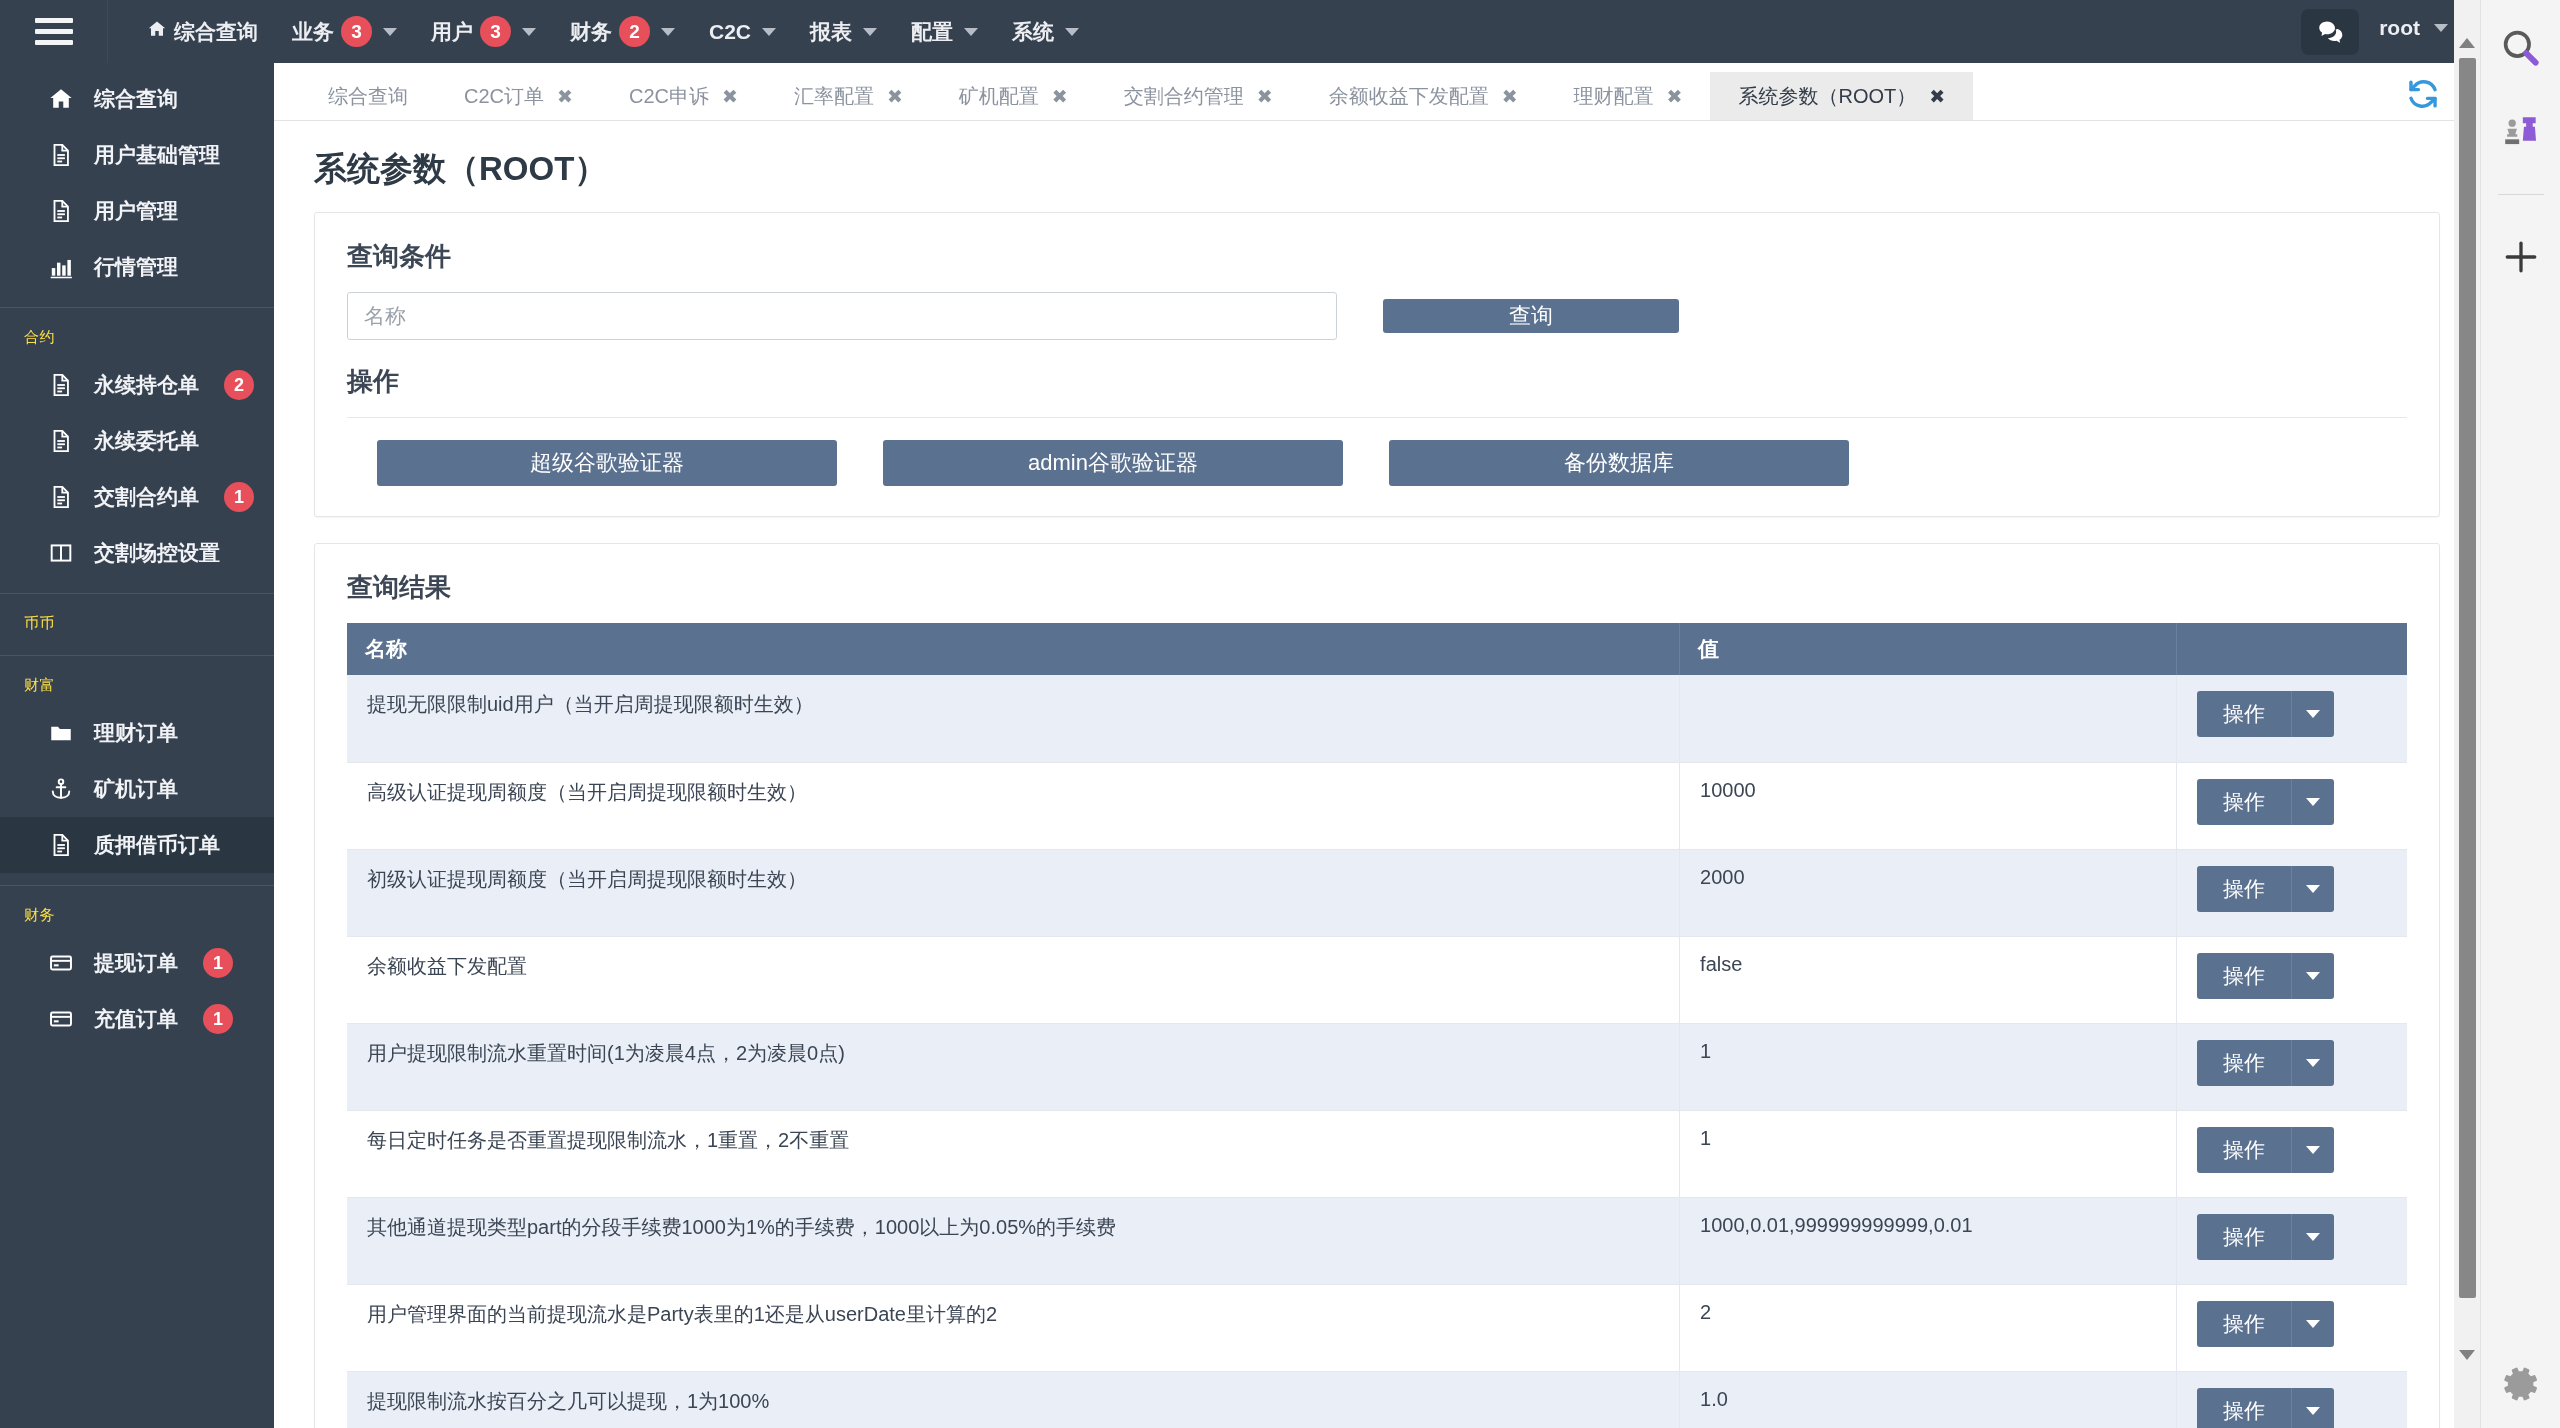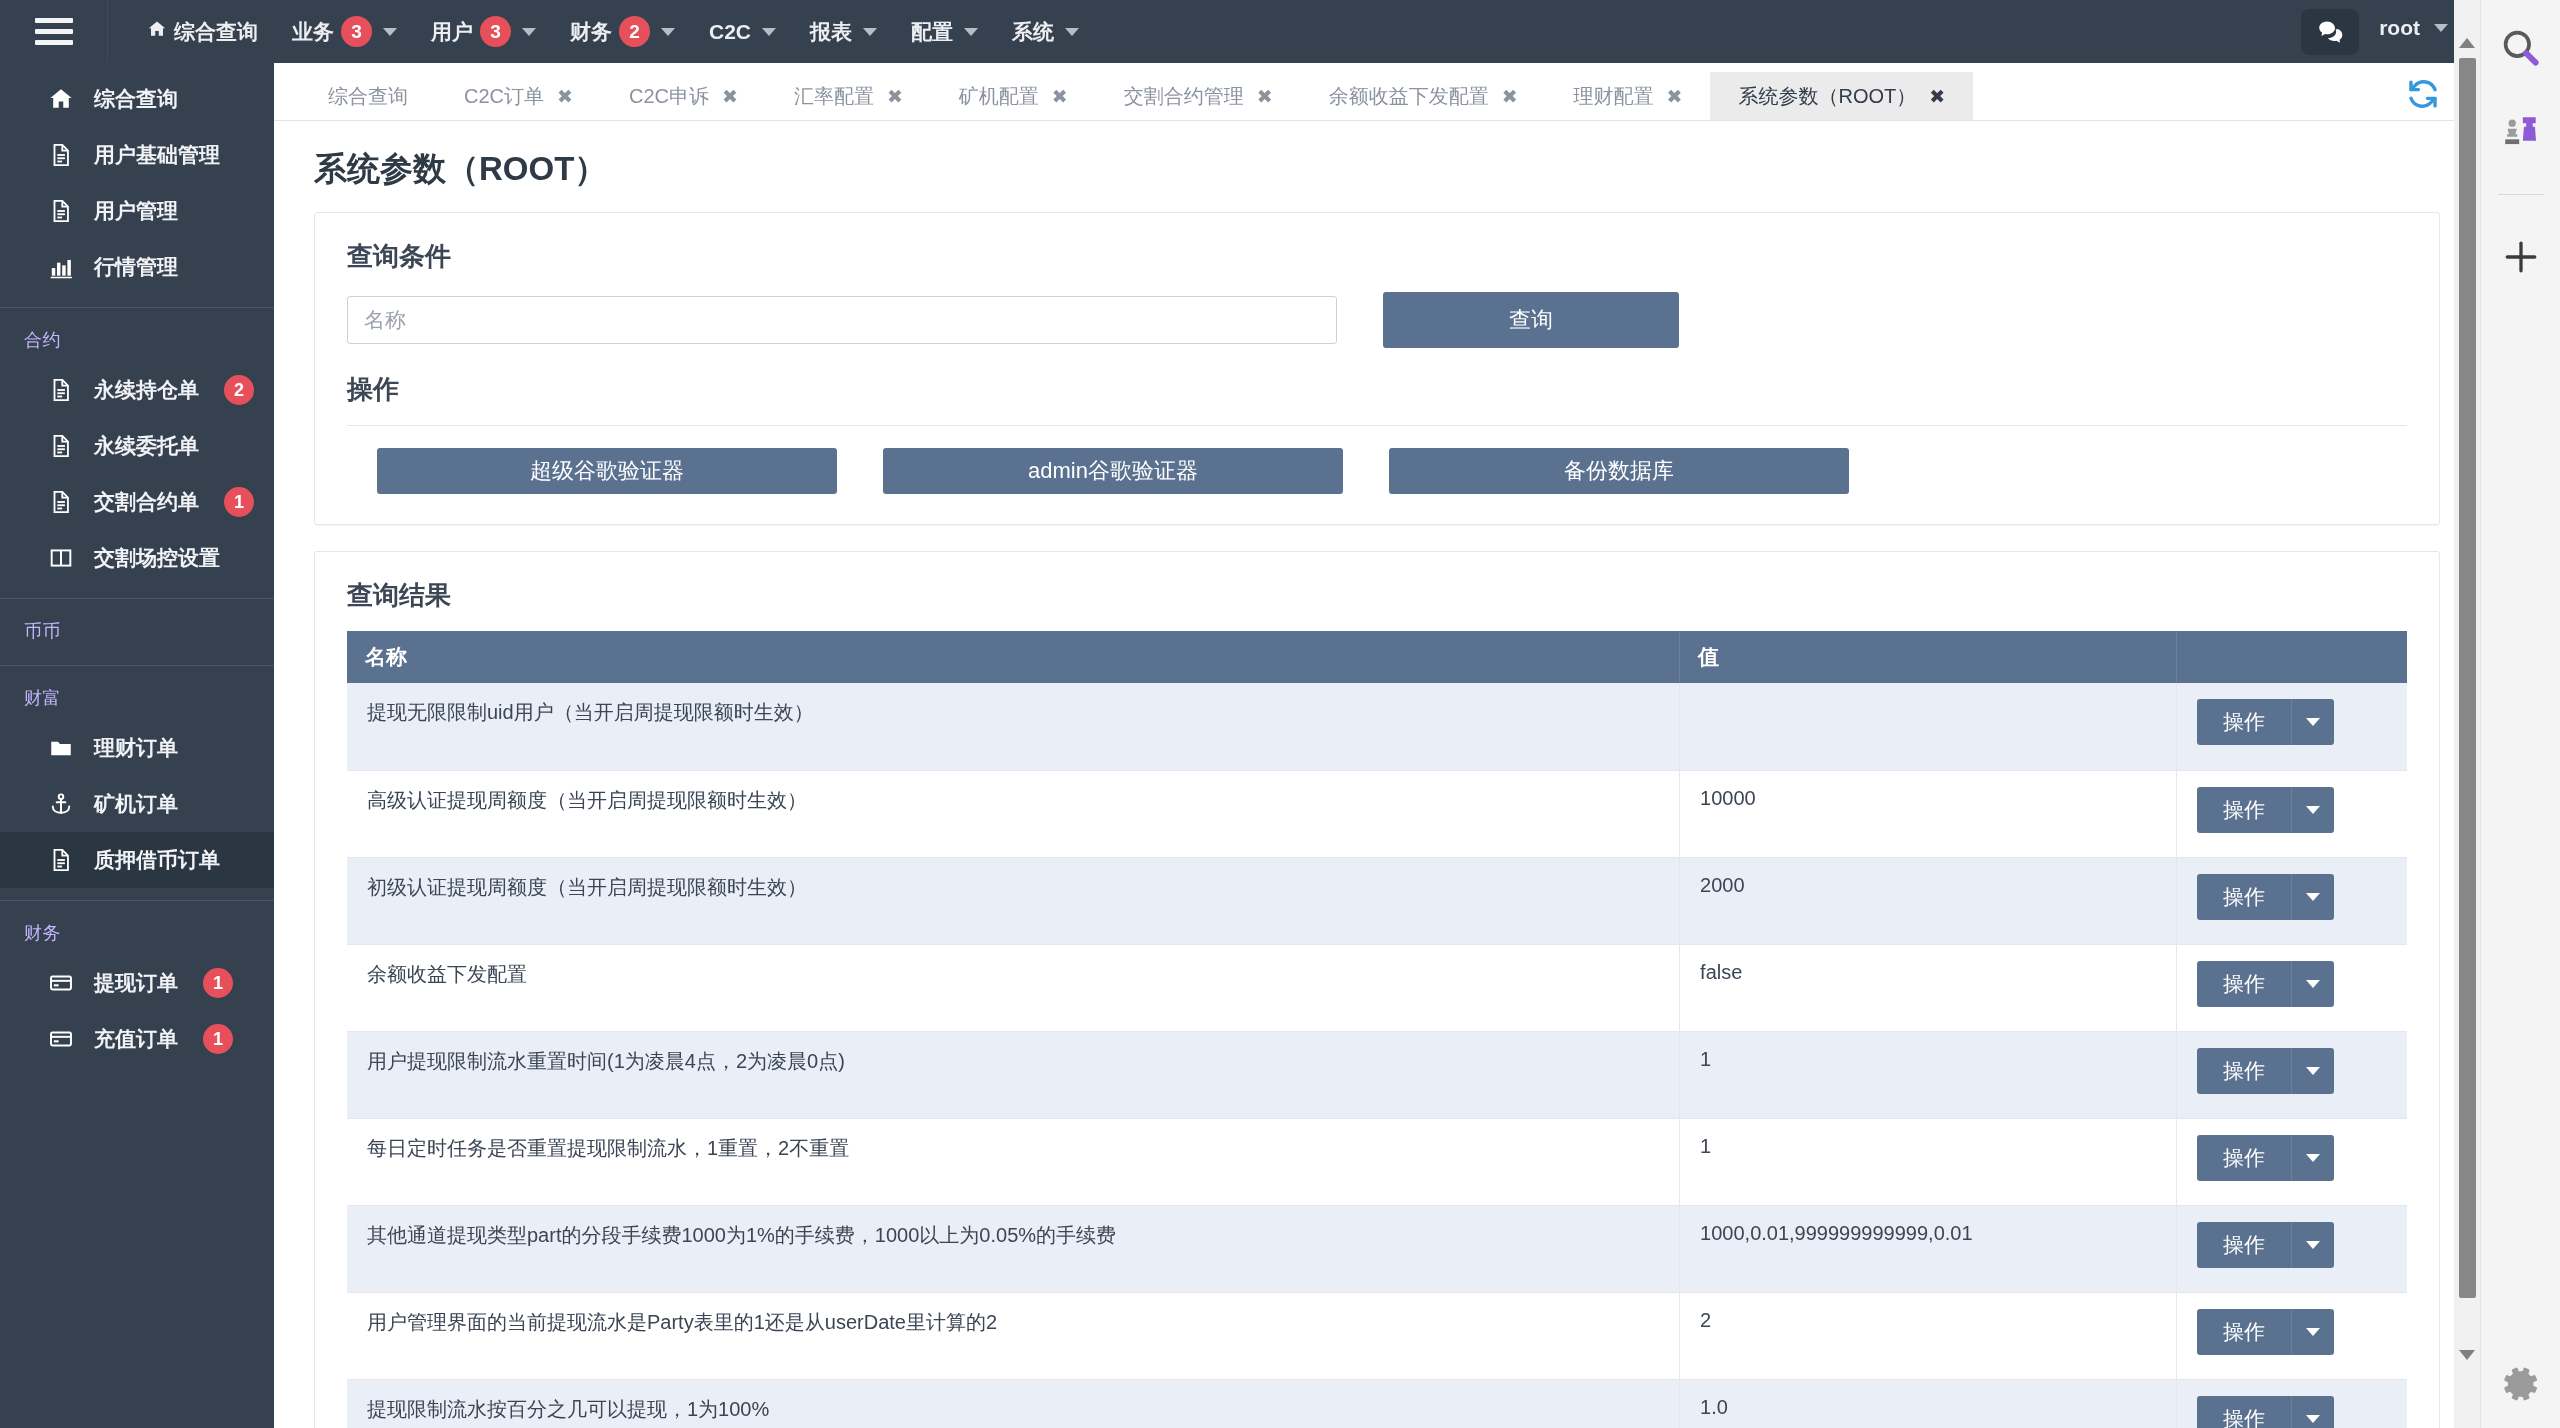--- a/index.html
+++ b/index.html
@@ -123,21 +123,21 @@
   #sidebar {
     position: absolute; top: 63px; left: 0;
     width: 274px; height: 1365px;
     background: #364150;
     overflow: hidden;
     z-index: 20;
   }
   .sb-group { border-bottom: 1px solid #4a5668; padding: 8px 0 12px; }
   .sb-group:last-child { border-bottom: none; }
   .sb-heading {
-    color: #c4b5fd; font-size: 18px;
+    color: #fde047; font-size: 15px;
     padding: 12px 0 10px 24px; letter-spacing: .5px;
   }
   .sb-item {
     display: flex; align-items: center; gap: 18px;
     height: 56px; padding-left: 46px;
     color: #f1f3f6; font-size: 21px; font-weight: bold;
     cursor: pointer; white-space: nowrap;
   }
   .sb-item.active { background: #2b3643; }
   .sb-icon { width: 30px; display: flex; align-items: center; justify-content: center; }
@@ -205,21 +205,21 @@
   }
   .text-input::placeholder { color: #9aa1a9; }
 
   .btn {
     border: none; border-radius: 3px;
     background: #5b7190; color: #fff;
     font-family: "Liberation Sans", sans-serif;
     font-size: 22px; cursor: pointer;
     display: inline-flex; align-items: center; justify-content: center;
   }
-  .btn-query { width: 296px; height: 56px; }
+  .btn-query { width: 296px; height: 34px; }
 
   .op-divider { height: 1px; background: #e6e9ec; margin: 18px 0 22px 0; }
   .op-buttons { display: flex; gap: 46px; padding-left: 30px; }
   .btn-op { width: 460px; height: 46px; }
 
   
   table.result {
     width: 100%; border-collapse: collapse;
     font-size: 20px; color: #3b4554;
   }

